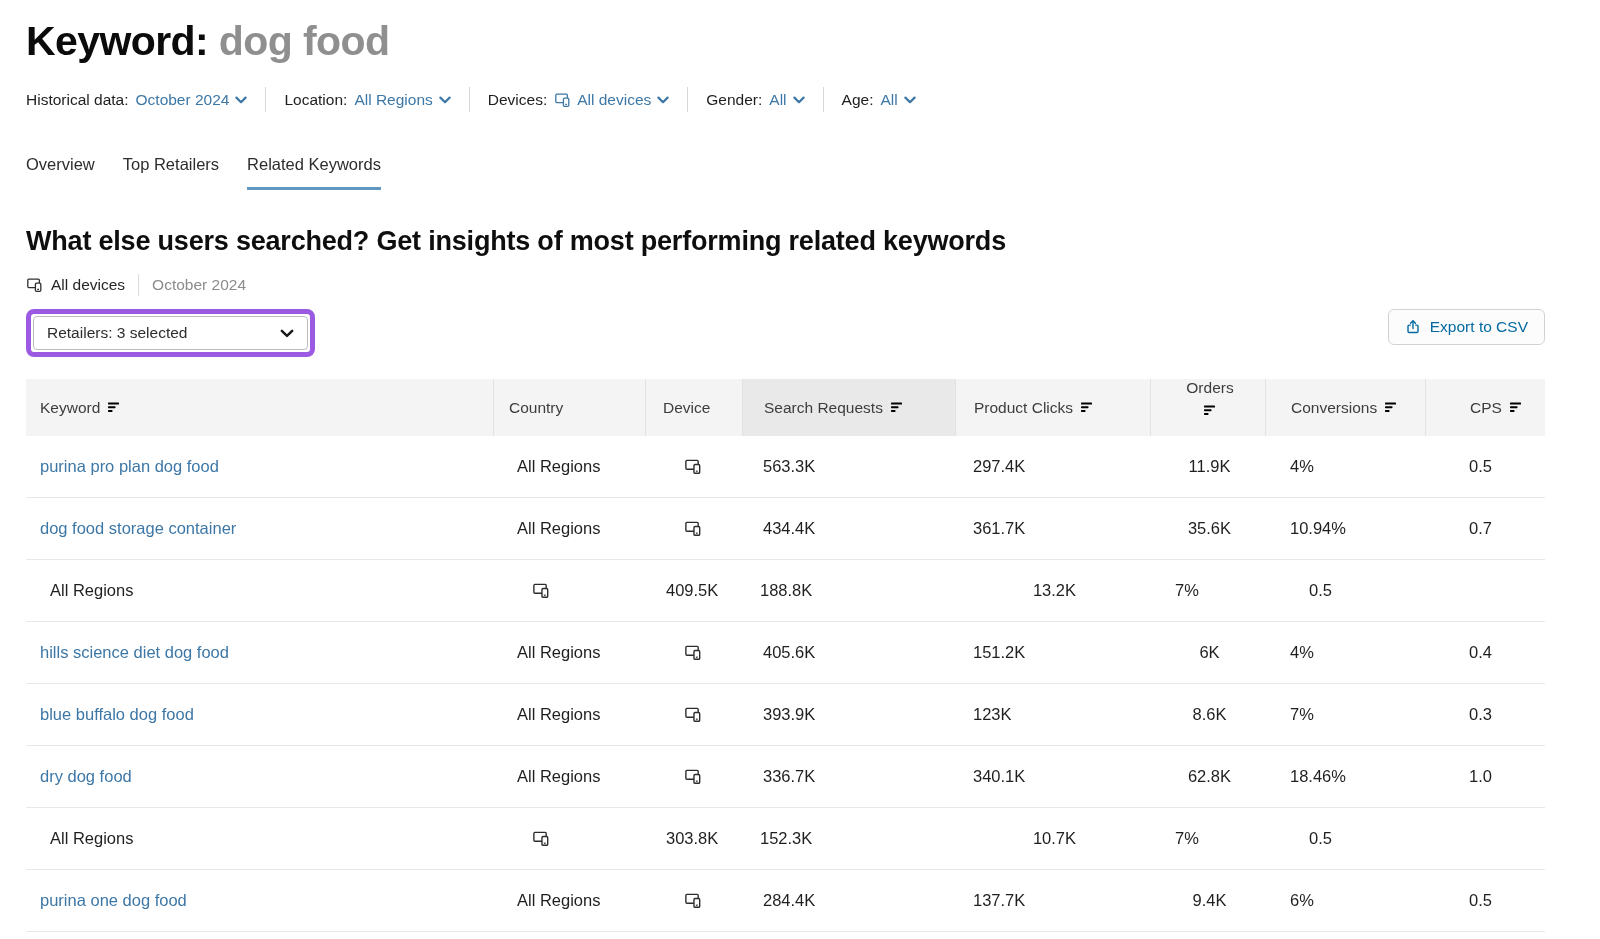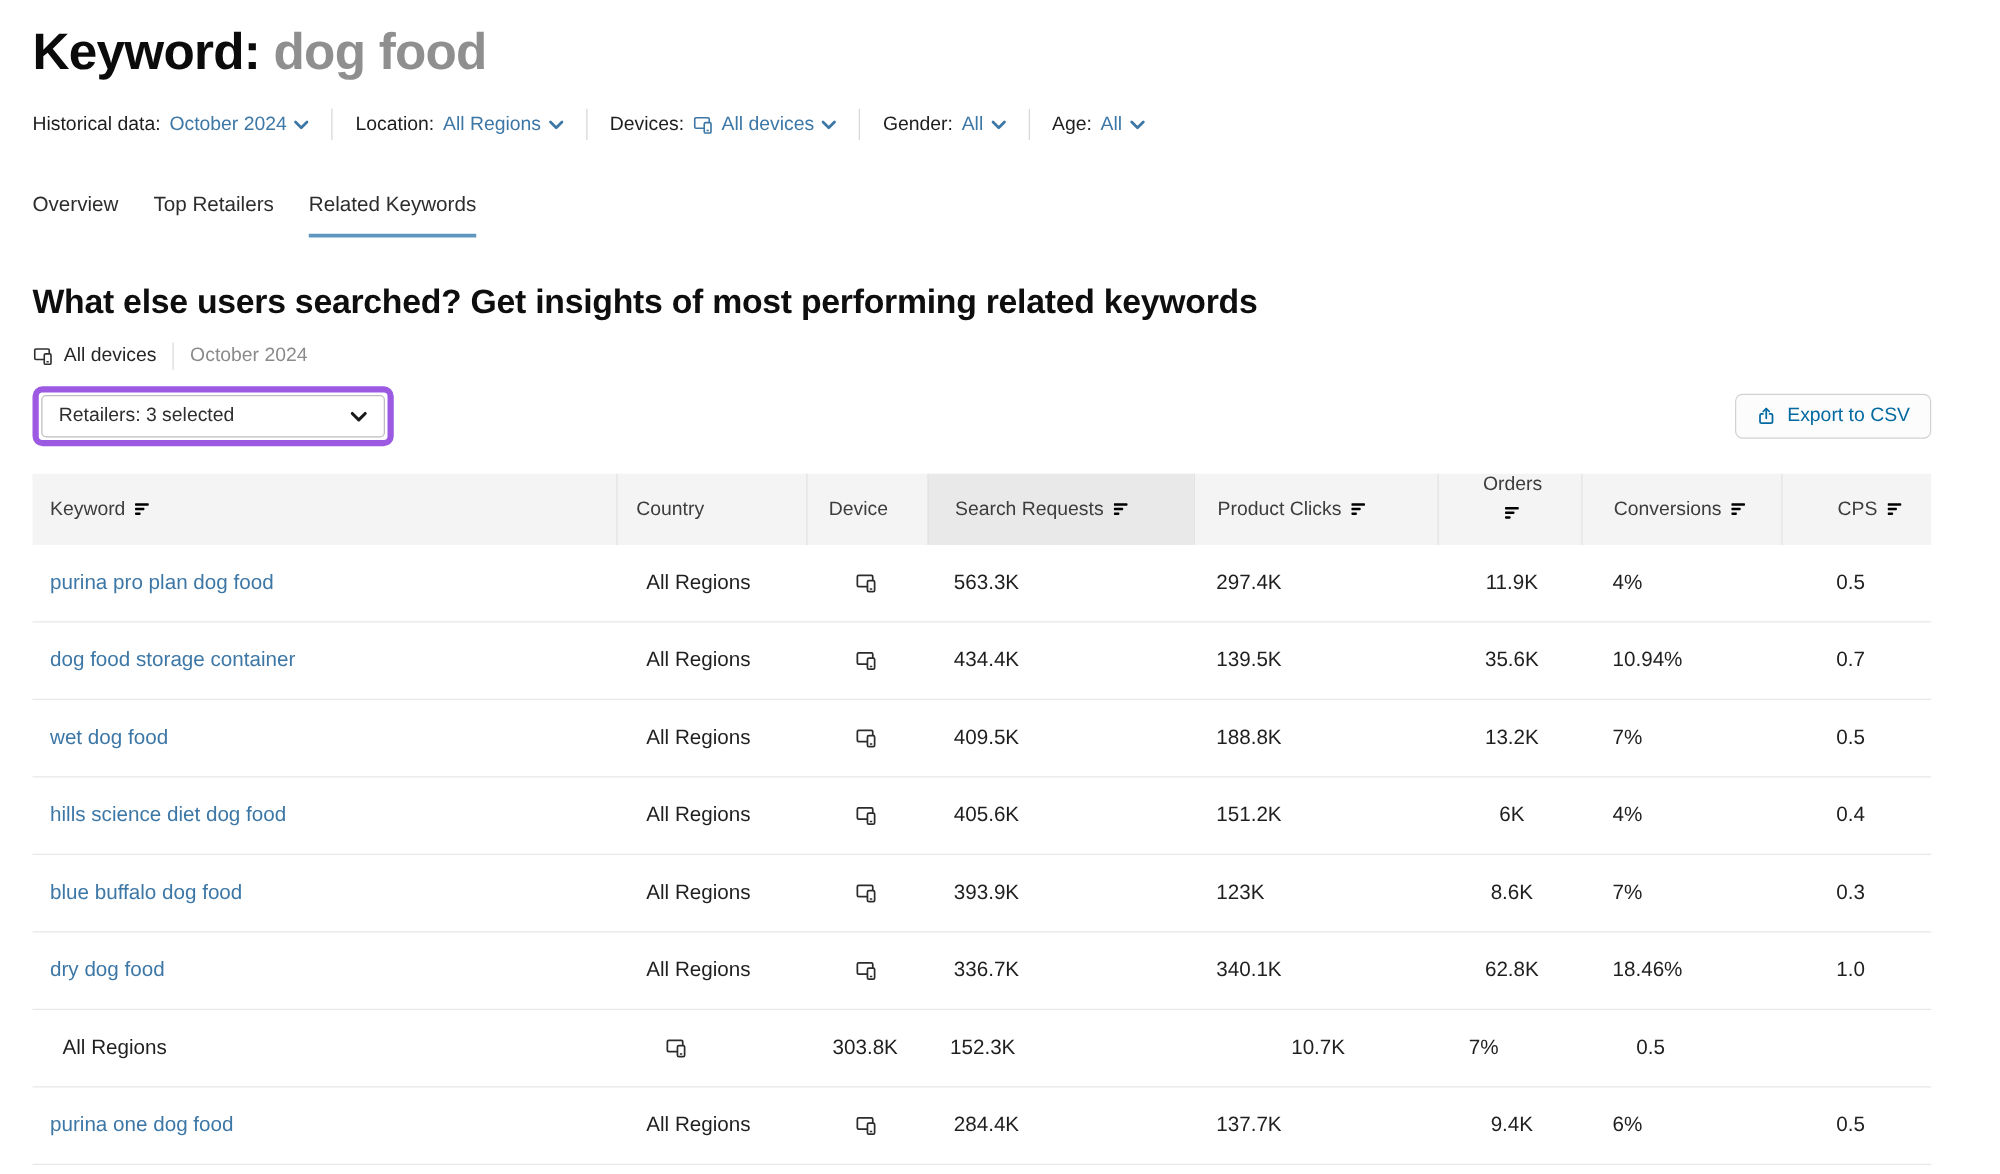--- a/index.html
+++ b/index.html
@@ -24,21 +24,21 @@
   .tab.active { border-bottom-color: #5f97c0; }
 
   
   .section-heading { margin-top: 36px; font-size: 27px; font-weight: 700; color: #0e0e0e; letter-spacing: -0.2px; }
   .sub-info { display: flex; align-items: center; margin-top: 17px; font-size: 15.5px; color: #262626; }
   .sub-info .dev-ic { display: inline-flex; margin-right: 8px; color: #2f2f2f; }
   .sub-sep { width: 1px; height: 22px; background: #dcdcdc; margin: 0 13px; }
   .sub-period { color: #8b8b8b; }
 
   
-  .toolbar { margin-top: 13px; width: 1519px; display: flex; justify-content: space-between; align-items: center; }
+  .toolbar { margin-top: 13px; width: 1519px; display: flex; justify-content: space-between; align-items: flex-start; }
   .annotation { border: 5px solid #9b5ae1; border-radius: 8px; padding: 2px; }
   .retailers-dd { width: 275px; height: 34px; background: #fff; border: 1px solid #bdbdbd; border-radius: 4px;
     display: flex; align-items: center; justify-content: space-between; padding: 0 13px; font-size: 15.5px;
     color: #2e2e2e; cursor: pointer; }
   .retailers-dd .chev { color: #1a1a1a; }
   .export-btn { height: 36px; padding: 0 16px; background: #fcfcfc; border: 1px solid #d2d2d2; border-radius: 6px;
     display: flex; align-items: center; gap: 9px; font-size: 15.5px; color: #0369a1; cursor: pointer; }
 
   
   .table { margin-top: 22px; width: 1519px; }
@@ -277,30 +277,27 @@
           </div>
     <div class="td p-co">All Regions</div>
     <div class="td p-dei">
             <span class="dev-cell-icon">
               <svg width="18" height="17" viewBox="0 0 16 16">
                 <use href="#ic-devices"></use>
               </svg>
             </span>
           </div>
     <div class="td p-sr">434.4K</div>
-    <div class="td p-pc">139.5K</div>
+    <div class="td p-pc">361.7K</div>
     <div class="td p-or">35.6K</div>
     <div class="td p-cv">10.94%</div>
     <div class="td p-cps">0.7</div>
   </div>
 
   <div class="tr">
-    <div class="td p-kw">
-            <a class="kw-link">wet dog food</a>
-          </div>
     <div class="td p-co">All Regions</div>
     <div class="td p-dei">
             <span class="dev-cell-icon">
               <svg width="18" height="17" viewBox="0 0 16 16">
                 <use href="#ic-devices"></use>
               </svg>
             </span>
           </div>
     <div class="td p-sr">409.5K</div>
     <div class="td p-pc">188.8K</div>

